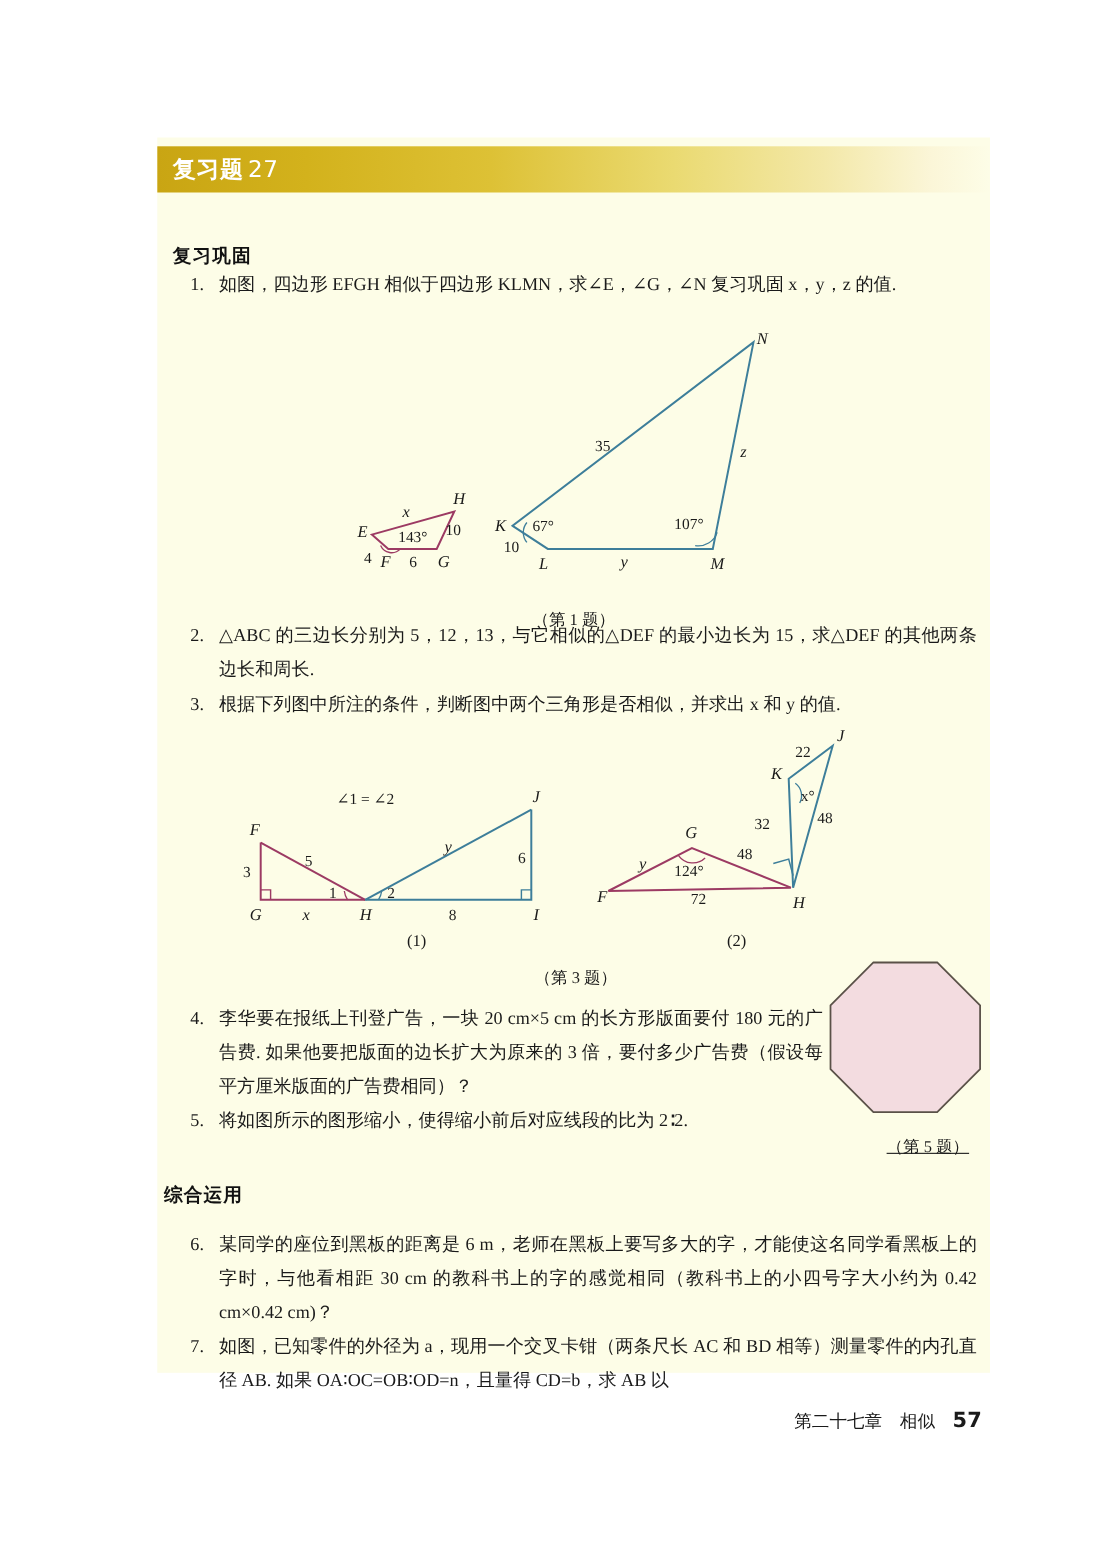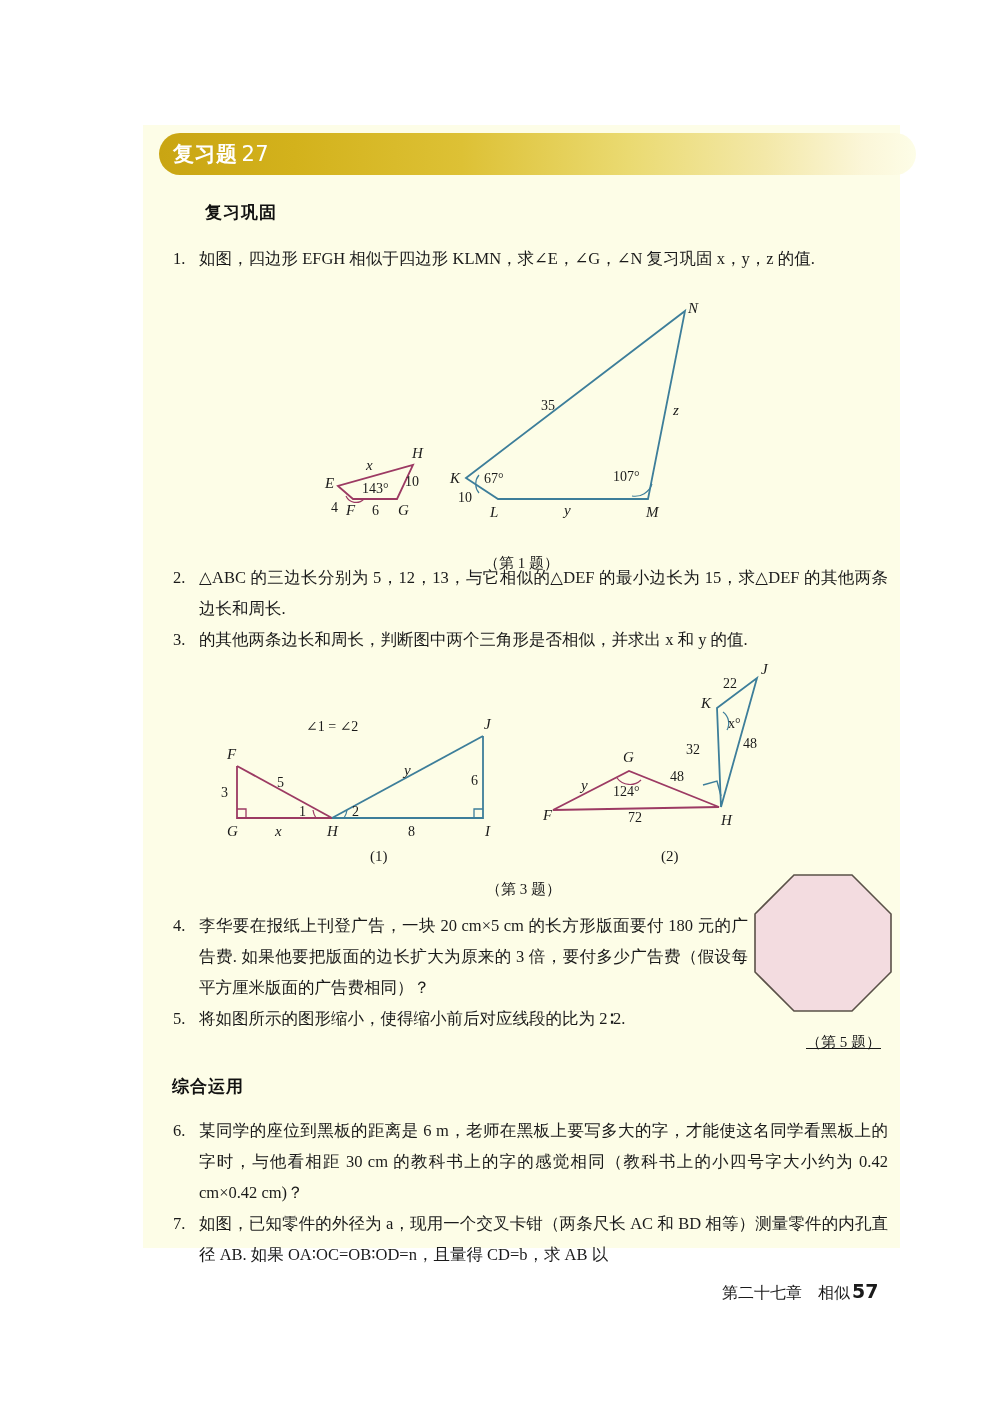--- a/index.html
+++ b/index.html
@@ -25,33 +25,32 @@
     position: absolute;
     left: 143px;
     top: 125px;
     width: 757px;
     height: 1123px;
     background: #fdfde7;
   }
   
   .chapter-band {
     position: absolute;
-    left: 16px;
+    left: 0;
     top: 8px;
     width: 757px;
     height: 42px;
     background: linear-gradient(to right,
         #c9a513 0%,
         #d3b21c 18%,
         #ddc135 40%,
         #eada71 62%,
         #f3e8a8 80%,
         #fbf6d8 93%,
         #fdfde7 100%);
-    border-radius: 21px;
   }
   .chapter-band-title {
     position: absolute;
     left: 14px;
     top: 7px;
     font-family: "DejaVu Sans", "Liberation Sans", sans-serif;
     font-weight: bold;
     font-size: 21px;
     color: #ffffff;
     letter-spacing: 0.5px;
@@ -126,37 +125,37 @@
     position: absolute;
     font-family: "DejaVu Sans", "Liberation Sans", sans-serif;
     font-size: 16px;
     color: #1a1a1a;
     white-space: nowrap;
   }
   .footer .pageno {
     font-family: "DejaVu Sans", "Liberation Sans", sans-serif;
     font-weight: bold;
     font-size: 19px;
-    margin-left: 2px;
+    margin-left: 16px;
     text-align: center;
   }
 </style>
 </head>
 <body>
 
 <div class="page">
   <div class="paper">
 
     <div class="chapter-band">
       <div class="chapter-band-title">
         <span>复习题</span><span class="num">27</span>
       </div>
     </div>
 
-    <div class="section-heading" style="left:14px; top:76px;margin-left:48px;">复习巩固</div>
+    <div class="section-heading" style="left:14px; top:96px;">复习巩固</div>
 
     <div class="q" style="left:30px; top:118px; width:715px;">
       <span class="idx">1.</span>
       <span class="body">如图，四边形 EFGH 相似于四边形 KLMN，求∠E，∠G，∠N 复习巩固 x，y，z 的值.</span>
     </div>
 
     <div class="fig" style="left:155px; top:178px;">
       <svg width="600" height="235" viewBox="0 0 600 235">
 
         <g>
@@ -196,21 +195,21 @@
 
     <div class="caption" style="left:341px; top:413px;margin-top:16px;">（第 1 题）</div>
 
     <div class="q" style="left:30px; top:437px; width:715px;">
       <span class="idx">2.</span>
       <span class="body">△ABC 的三边长分别为 5，12，13，与它相似的△DEF 的最小边长为 15，求△DEF 的其他两条边长和周长.</span>
     </div>
 
     <div class="q" style="left:30px; top:499px; width:715px;">
       <span class="idx">3.</span>
-      <span class="body">的其他两条边长和周长，判断图中两个三角形是否相似，并求出 x 和 y 的值.</span>
+      <span class="body">根据下列图中所注的条件，判断图中两个三角形是否相似，并求出 x 和 y 的值.</span>
     </div>
 
     <div class="fig" style="left:70px; top:538px;">
       <svg width="310" height="180" viewBox="0 0 310 180">
 
         <g>
           <polyline points="24,103 24,155 119,155" fill="none" stroke="#9c3a63" stroke-width="1.8"></polyline>
           <line x1="24" y1="103" x2="119" y2="155" stroke="#9c3a63" stroke-width="1.8"></line>
 
           <polyline points="24,146 33,146 33,155" fill="none" stroke="#9c3a63" stroke-width="1.3"></polyline>
@@ -292,21 +291,21 @@
     </div>
 
     <div class="fig" style="left:610px; top:748px;">
       <svg width="140" height="140" viewBox="0 0 140 140">
         <polygon points="41,2 99,2 138,41 138,99 99,138 41,138 2,99 2,41" fill="#f3dce0" stroke="#5a5148" stroke-width="1.6"></polygon>
       </svg>
     </div>
 
     <div class="caption" style="left:663px; top:908px;text-decoration:underline;">（第 5 题）</div>
 
-    <div class="section-heading" style="left:29px; top:950px;">综合运用</div>
+    <div class="section-heading" style="left:6px; top:950px;">综合运用</div>
 
     <div class="q" style="left:30px; top:990px; width:715px;">
       <span class="idx">6.</span>
       <span class="body">某同学的座位到黑板的距离是 6 m，老师在黑板上要写多大的字，才能使这名同学看黑板上的字时，与他看相距 30 cm 的教科书上的字的感觉相同（教科书上的小四号字大小约为 0.42 cm×0.42 cm)？</span>
     </div>
 
     <div class="q" style="left:30px; top:1083px; width:715px;">
       <span class="idx">7.</span>
       <span class="body">如图，已知零件的外径为 a，现用一个交叉卡钳（两条尺长 AC 和 BD 相等）测量零件的内孔直径 AB. 如果 OA∶OC=OB∶OD=n，且量得 CD=b，求 AB 以</span>
     </div>

